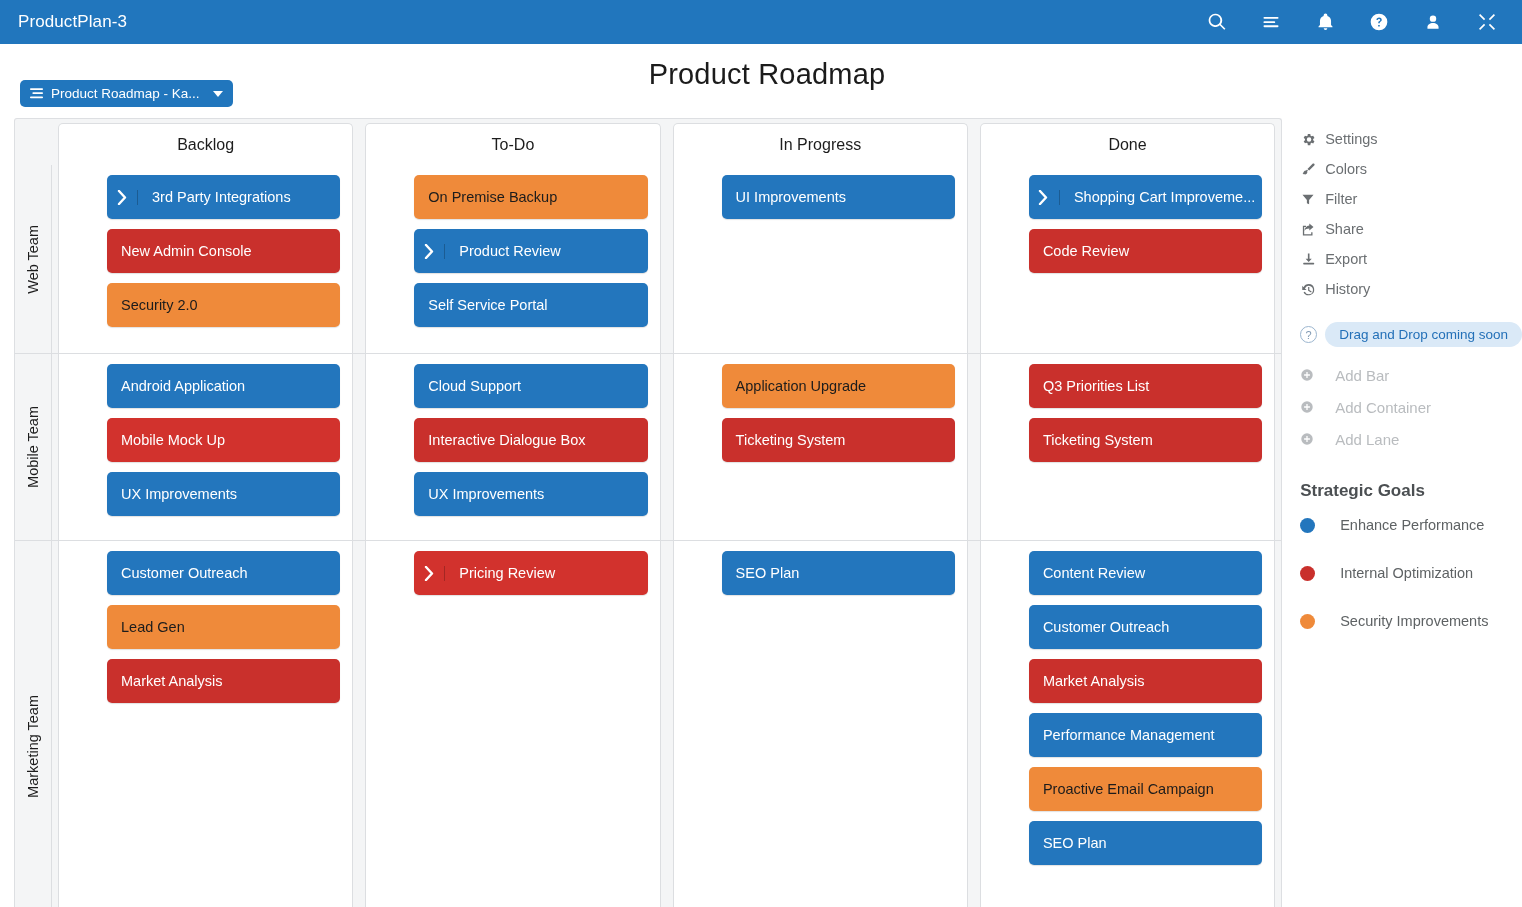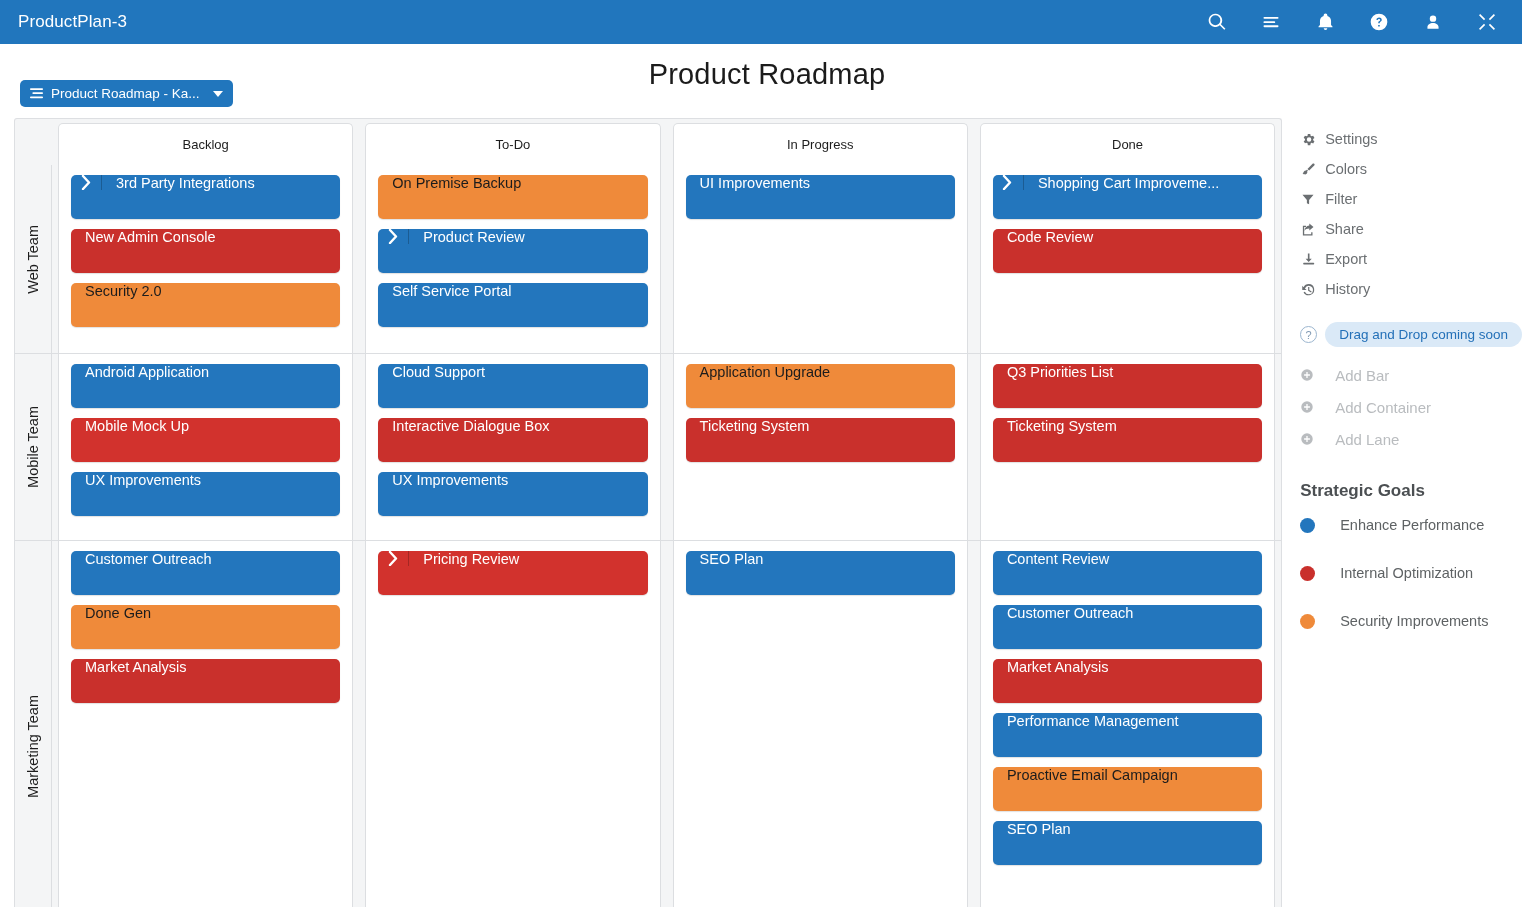--- a/index.html
+++ b/index.html
@@ -97,21 +97,21 @@
   .col-head {
     flex: 1 1 0;
     margin: 4px 6px 0 6px;
     background: #ffffff;
     border: 1px solid #dcdee1;
     border-bottom: none;
     border-radius: 5px 5px 0 0;
     display: flex;
     align-items: center;
     justify-content: center;
-    font-size: 13px;
+    font-size: 16px;
     color: #1d1d1d;
   }
   .board-body { flex: 1 1 auto; display: flex; flex-direction: column; }
 
   .lane {
     display: flex;
     border-top: 1px solid #dcdee1;
     overflow: hidden;
   }
   .lane:first-child { border-top: none; }
@@ -142,25 +142,26 @@
     flex-direction: column;
     gap: 10px;
     overflow: hidden;
   }
 
   
   .card {
     height: 44px;
     border-radius: 5px;
     display: flex;
-    align-items: flex-start;
+    align-items: center;
     flex: 0 0 44px;
     cursor: pointer;
     overflow: hidden;
     box-shadow: 0 1px 1px rgba(0,0,0,.12);
+    margin-left: 36px;
   }
   .card .chev {
     flex: 0 0 31px;
     display: flex;
     align-items: center;
     justify-content: center;
     border-right: 1px solid rgba(0,0,0,.22);
   }
   .card .chev svg { display: block; }
   .card .label {
@@ -433,21 +434,21 @@
         <div class="lane" style="height: 412px;">
           <div class="lane-label">
             <span>Marketing Team</span>
           </div>
           <div class="lane-cols">
             <div class="cell">
               <div class="card blue">
                 <div class="label">Customer Outreach</div>
               </div>
               <div class="card orange">
-                <div class="label">Done Gen</div>
+                <div class="label">Lead Gen</div>
               </div>
               <div class="card red">
                 <div class="label">Market Analysis</div>
               </div>
             </div>
             <div class="cell">
               <div class="card red2">
                 <div class="chev">
                   <svg width="11" height="15" viewBox="0 0 11 15">
                     <path d="M2 1l6 6.5L2 14" stroke="#fff" stroke-width="2.4" fill="none" stroke-linecap="round" stroke-linejoin="round"></path>

